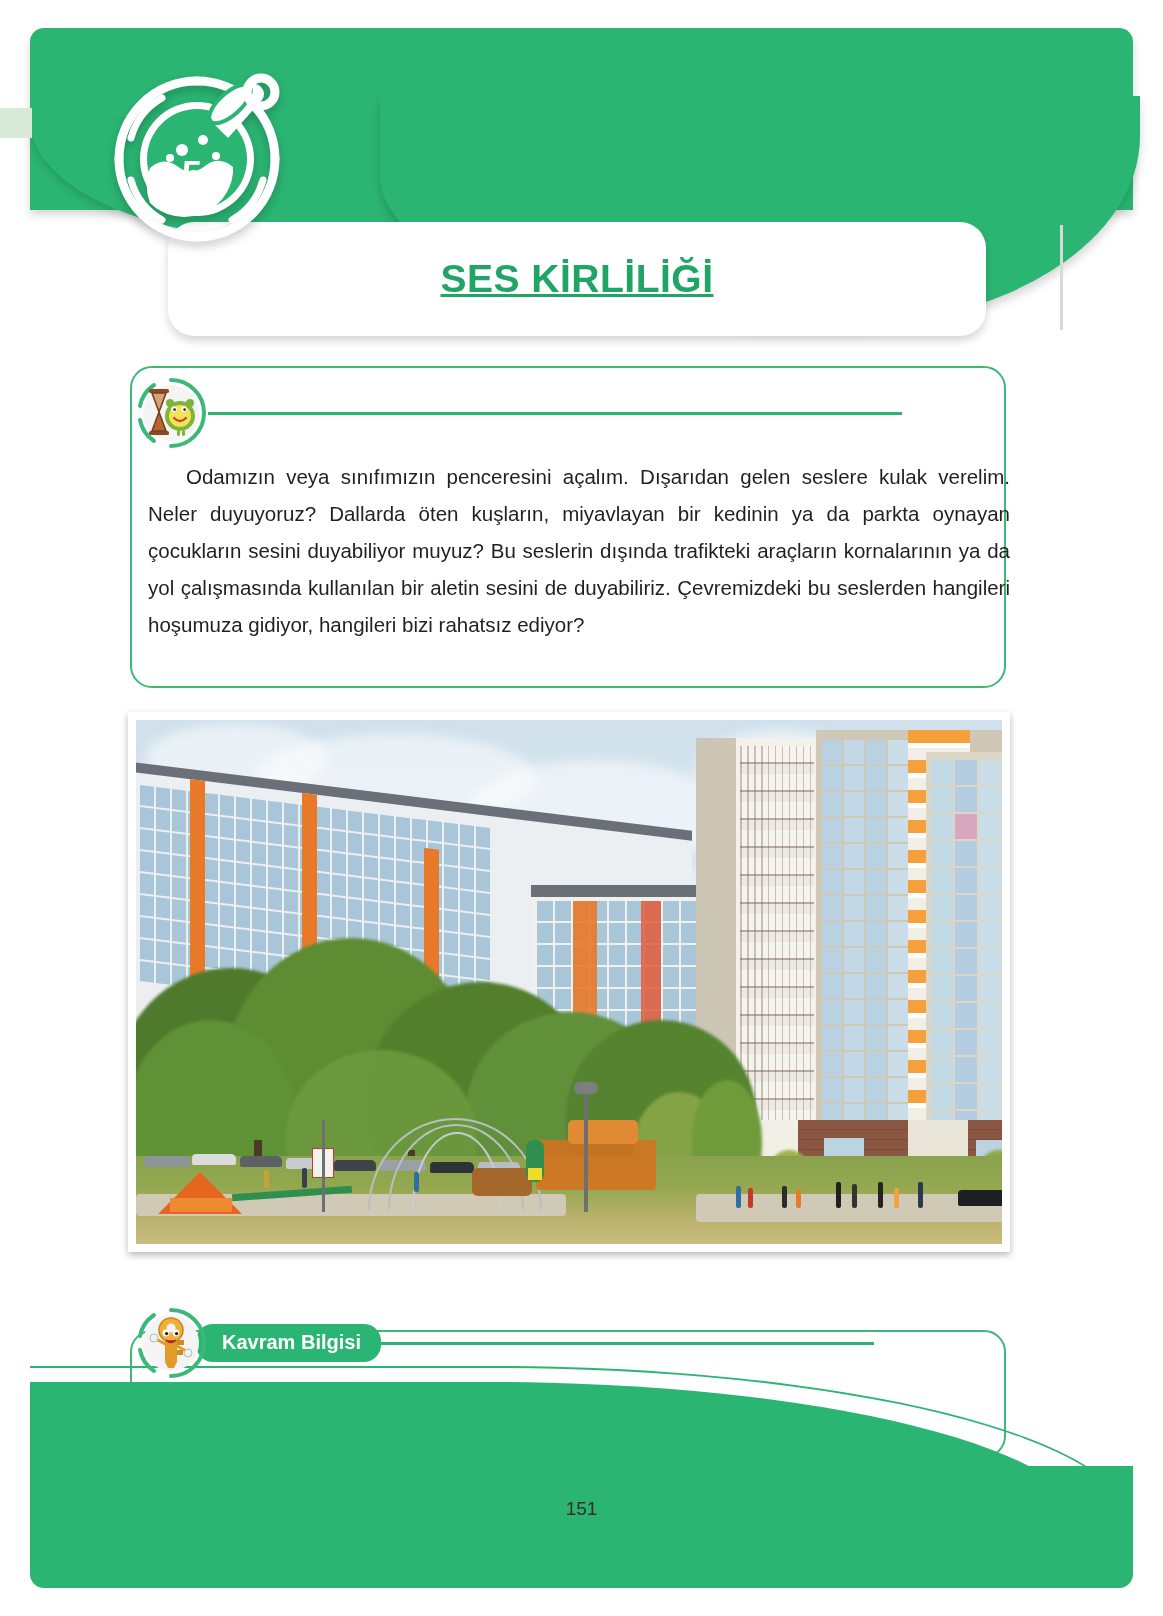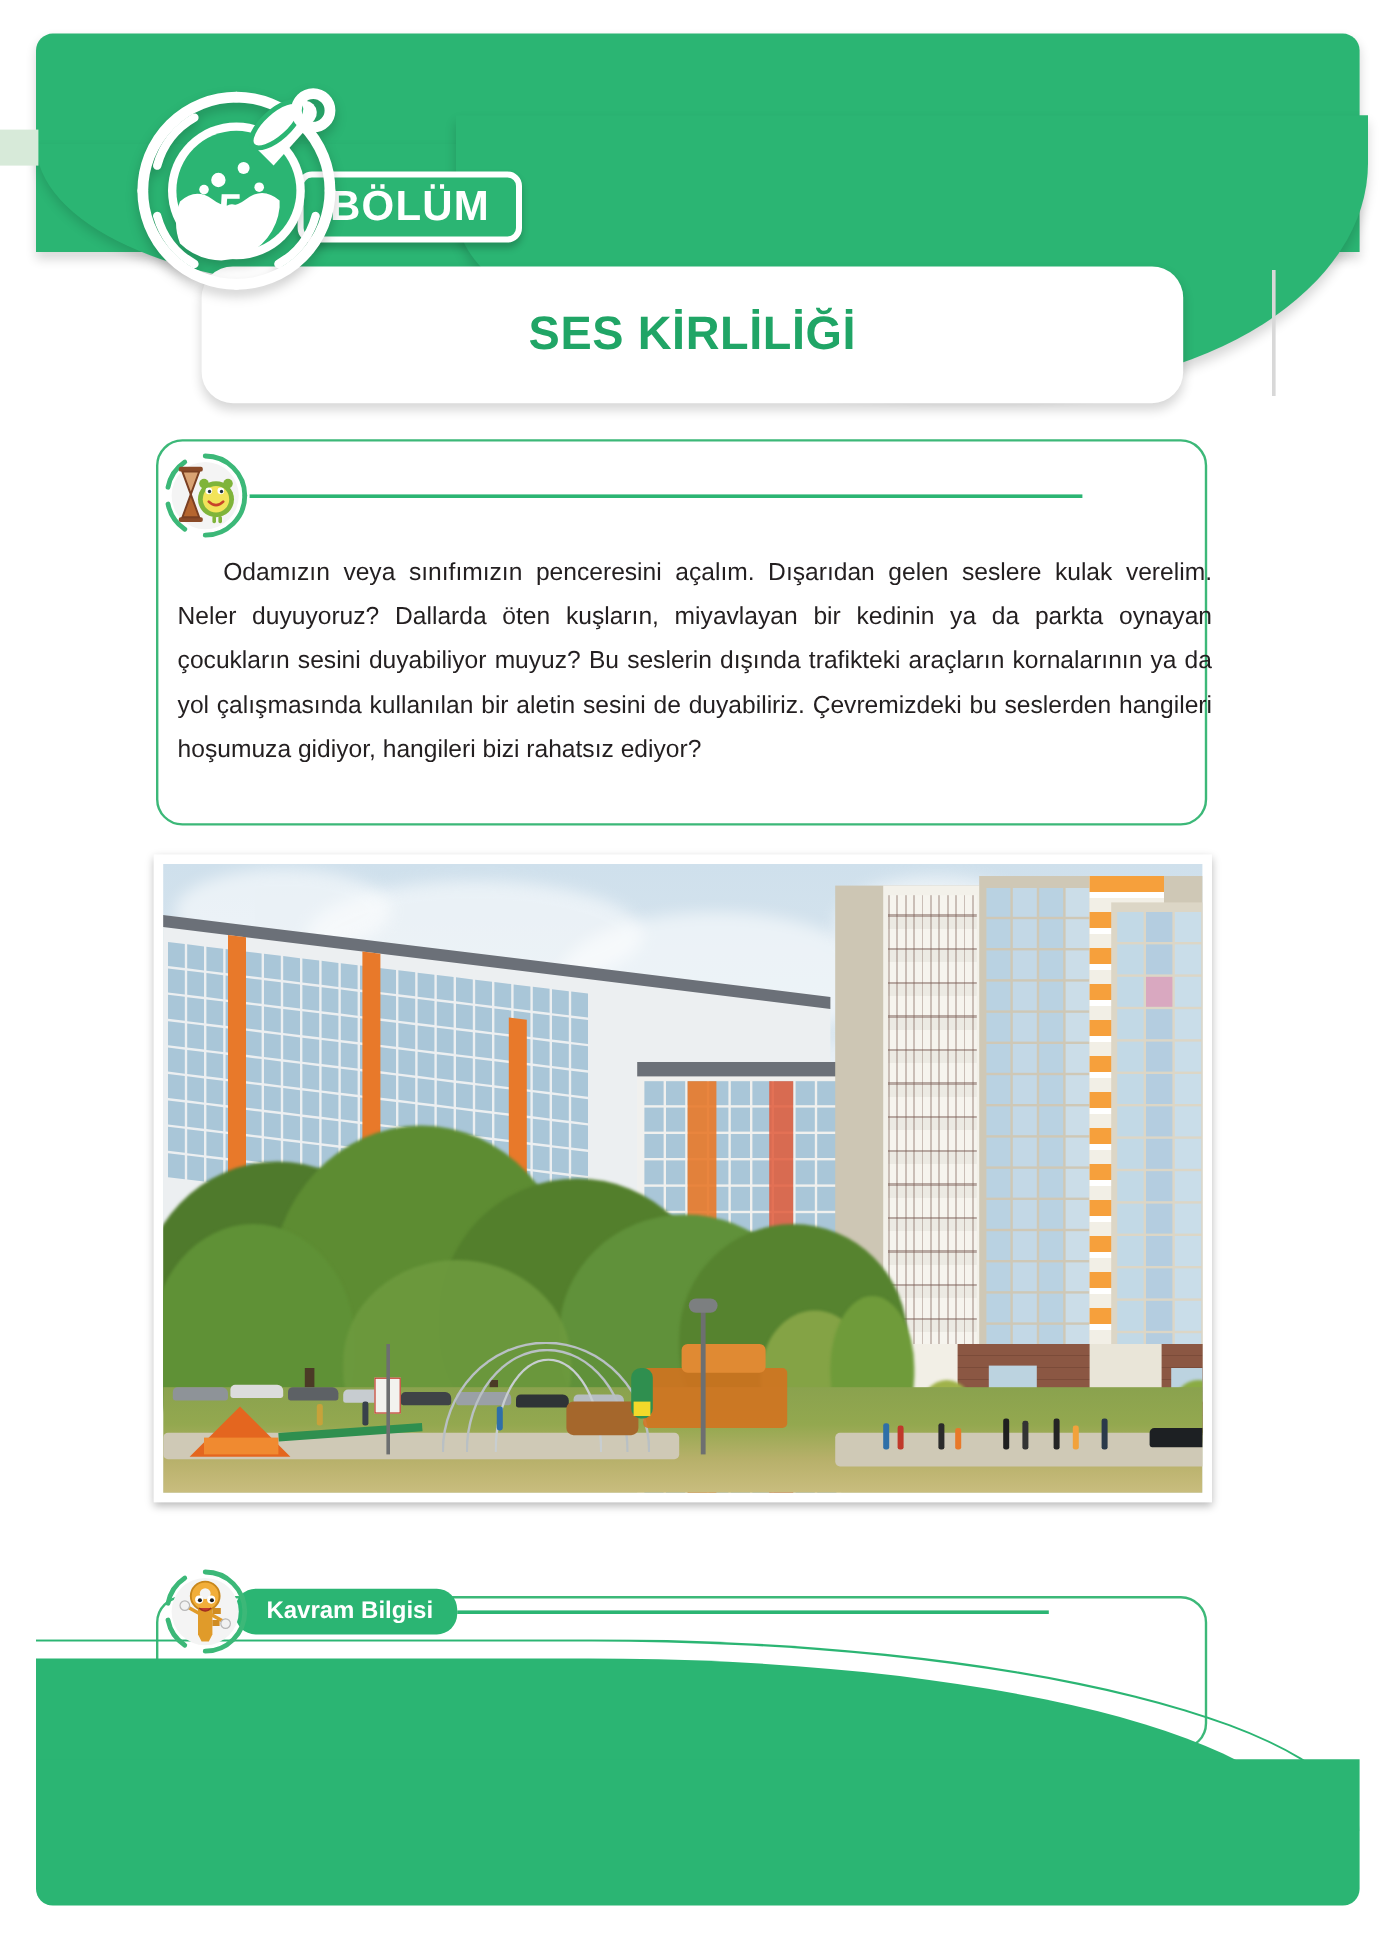--- a/index.html
+++ b/index.html
@@ -122,20 +122,21 @@
     display: flex;
     align-items: center;
     justify-content: center;
     z-index: 5;
   }
   .title-text {
     color: #20a566;
     font-size: 39px;
     font-weight: bold;
     letter-spacing: 0.5px;
+    text-decoration: underline;
   }
 
   
   .prep-box {
     position: absolute;
     left: 130px;
     top: 366px;
     width: 876px;
     height: 322px;
     border: 2px solid #3cb878;
@@ -376,21 +377,20 @@
         <circle cx="64" cy="90" r="4"></circle>
         <circle cx="110" cy="88" r="4"></circle>
       </g>
       <path d="M104 52 l38 -34 a10 10 0 0 1 14 14 l-34 38 z" fill="#ffffff"></path>
       <ellipse cx="124" cy="36" rx="26" ry="11" transform="rotate(-42 124 36)" fill="#ffffff" stroke="#2bb573" stroke-width="4"></ellipse>
       <circle cx="155" cy="24" r="14" fill="none" stroke="#ffffff" stroke-width="9"></circle>
     </svg>
     <div class="chapter-num">5.</div>
   </div>
 
-  <div class="bolum-pill">BÖLÜM</div>
 
   <div class="title-card">
     <div class="title-text">SES KİRLİLİĞİ</div>
   </div>
 
   <div class="prep-box"></div>
 
   <div class="sec-head" style="left:134px; top:376px; width:768px;">
     <div class="sec-icon">
       <svg width="74" height="74" viewBox="0 0 74 74">
@@ -1065,14 +1065,15 @@
     <div class="sec-rule"></div>
   </div>
 
   <ul class="concept-list">
     <li>Ses kirliliği</li>
   </ul>
 
   <div class="footer-outline"></div>
   <div class="footer-curve"></div>
   <div class="footer-band"></div>
+  <div class="page-number">151</div>
 
 </div>
 
 </body></html>

